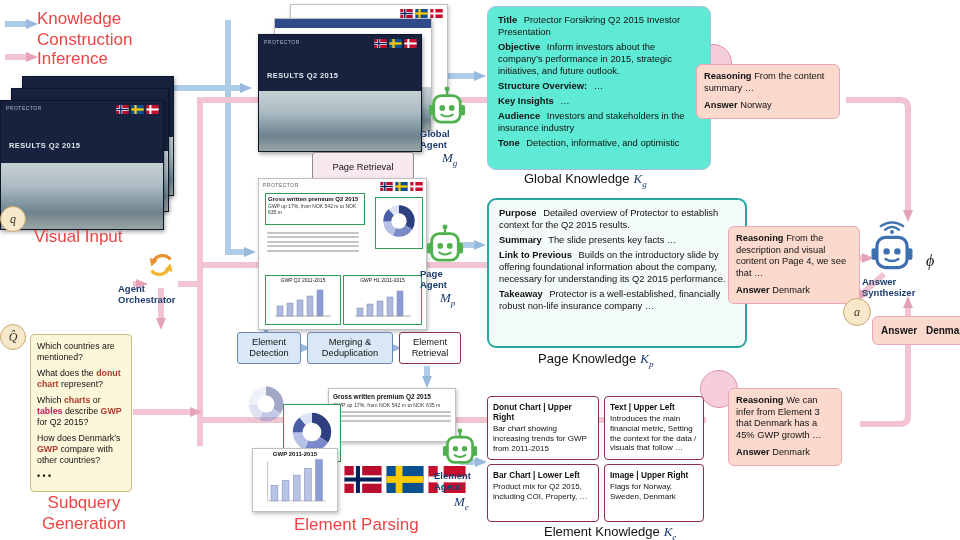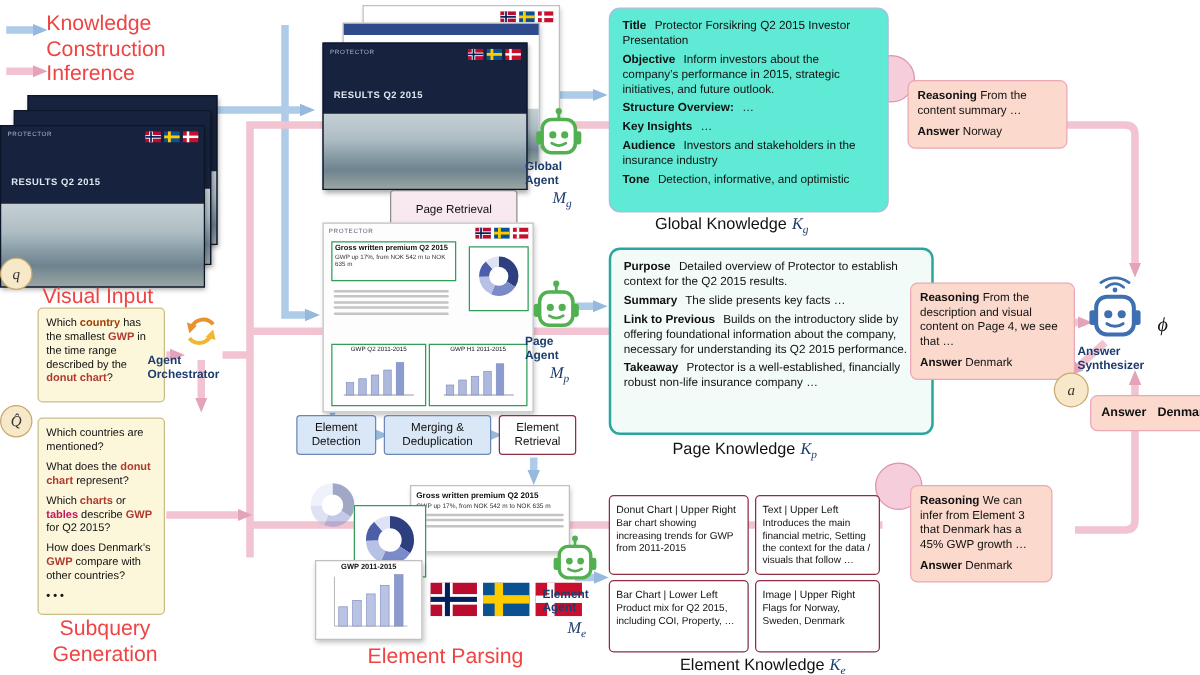--- a/index.html
+++ b/index.html
@@ -32,21 +32,21 @@
   .kbox b{margin-right:4px}
   .gk{background:#5eead4;border:1px solid #aabbdd}
   .pk{background:#f3fbf9;border:2px solid #2aa6a0}
   
   .pipe{display:flex;align-items:center;justify-content:center;text-align:center;
         font-size:9.3px;line-height:1.15;border-radius:3px;padding:2px}
   .pipe-blue{background:#d9e7f6;border:1px solid #6b87b5}
   .pipe-maroon{background:#fff;border:1.4px solid #8d2f45}
   
   .card{background:#fff;border:1.4px solid #8d2f45;border-radius:4px;padding:5px;font-size:8px;line-height:1.22}
-  .card .ct{font-weight:400;font-size:8.3px;margin-bottom:2px}
+  .card .ct{font-weight:700;font-size:8.3px;margin-bottom:2px}
   
   .reason{background:#fbd9cd;border:1.5px solid #eba8b6;border-radius:6px;padding:6px 7px;
           font-size:9.3px;line-height:1.25}
   .reason p{margin:0}
   .reason .ans{margin-top:6px}
   .pcircle{border-radius:50%;background:#f6cdda;border:1.5px solid #dd92ad}
   
   .tline{height:2px;background:#c4c4c4;margin:2.5px 0;border-radius:1px}
   .gbox{border:1.5px solid #2f9c57;background:#fff}
   .final{background:#fbd9cd;border:1.5px solid #eba8b6;border-radius:6px;padding:8px;
@@ -128,23 +128,20 @@
         </svg>
     </div>
     <div class="abs slide-title" style="left:8px;top:40px">RESULTS Q2 2015</div>
     <div class="beach" style="height:66px"></div>
   </div>
   <div class="abs z3 cap" style="left:34px;top:226px">Visual Input</div>
 
   <div class="abs z3 badge" style="left:0;top:206px">
       <i>q</i>
     </div>
-  <div class="abs z3 note" style="left:30px;top:246px;width:102px;height:76px;box-sizing:border-box">
-    <p><span>Which </span><span style="color: rgb(160, 64, 0); font-weight: 600;">country</span><span> has the smallest </span><span style="color: rgb(176, 58, 46); font-weight: 600;">GWP</span><span> in the time range described by the </span><span style="color: rgb(176, 58, 46); font-weight: 600;">donut chart</span><span>?</span></p>
-  </div>
 
   <svg class="abs z3" style="left:146px;top:250px" width="30" height="30" viewBox="0 0 30 30">
     <path d="M24.5,9.5 A10,10 0 0 0 7.5,11.5" stroke="#e8912d" stroke-width="3.2" fill="none"></path>
     <path d="M3.5,8 L11.5,10.5 L5.5,16.5 Z" fill="#e8912d"></path>
     <path d="M5.5,20.5 A10,10 0 0 0 22.5,18.5" stroke="#f2b632" stroke-width="3.2" fill="none"></path>
     <path d="M26.5,22 L18.5,19.5 L24.5,13.5 Z" fill="#f2b632"></path>
   </svg>
   <div class="abs z3 agent-label" style="left:118px;top:283px;width:86px">Agent Orchestrator</div>
 
   <div class="abs z3 badge" style="left:0;top:324px">
@@ -253,21 +250,21 @@
     <div class="field"><b>Key Insights</b> <span>…</span></div>
     <div class="field"><b>Audience</b> <span>Investors and stakeholders in the insurance industry</span></div>
     <div class="field"><b>Tone</b> <span>Detection, informative, and optimistic</span></div>
   </div>
   <div class="abs z3 capline" style="left:524px;top:171px">
     <span>Global Knowledge</span>
     <span class="msym"><i>K</i><sub>g</sub></span>
   </div>
 
   <div class="abs z2 pcircle" style="left:694px;top:44px;width:36px;height:36px"></div>
-  <div class="abs z3 reason" style="left:726px;top:64px;width:128px;box-sizing:border-box">
+  <div class="abs z3 reason" style="left:696px;top:64px;width:144px;box-sizing:border-box">
     <p><b>Reasoning</b> <span>From the content summary …</span></p>
     <p class="ans"><b>Answer</b> <span>Norway</span></p>
   </div>
 
   <div class="slide-white z3" style="left:258px;top:178px;width:167px;height:150px;background:#fdfdfd">
     <div class="abs brand-dark" style="left:4px;top:3px">PROTECTOR</div>
     <div class="flagrow" style="right:3px;top:3px">
       <svg width="13" height="9" viewBox="0 0 22 16">
           <rect width="22" height="16" fill="#ba0c2f"></rect>
           <rect x="5.5" width="5" height="16" fill="#fff"></rect>

